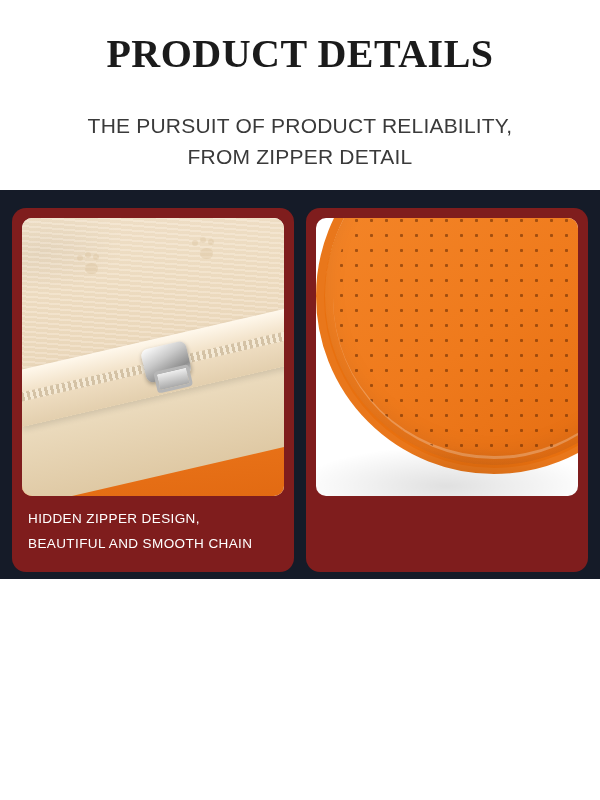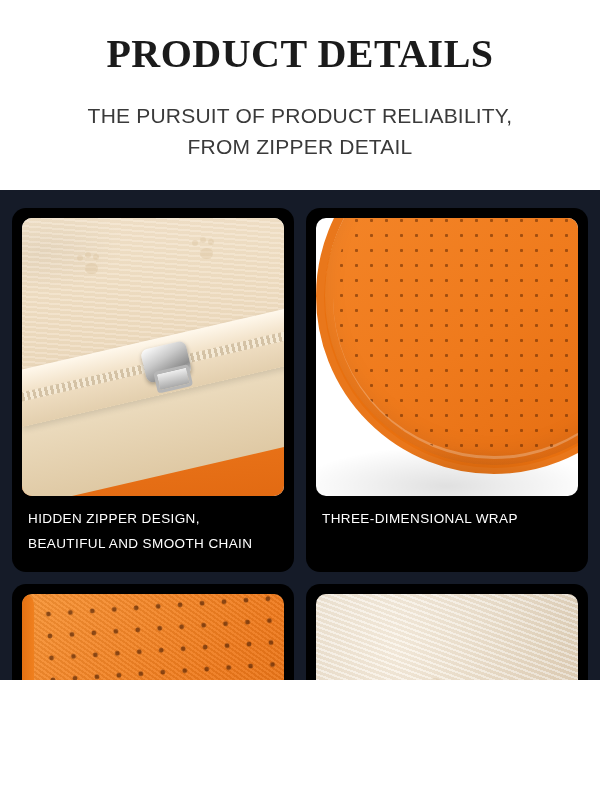--- a/index.html
+++ b/index.html
@@ -9,21 +9,21 @@
   body {
     width: 600px;
     height: 800px;
     background: #ffffff;
     font-family: "Liberation Sans", sans-serif;
     overflow: hidden;
   }
   .page {
     position: relative;
     width: 600px;
-    height: 680px;
+    height: 579px;
     background: #ffffff;
     overflow: hidden;
   }
 
   
   .header {
     position: absolute;
     left: 0;
     top: 0;
     width: 600px;
@@ -35,21 +35,21 @@
     margin: 0;
     padding-top: 30px;
     font-size: 40px;
     line-height: 48px;
     font-weight: 700;
     letter-spacing: 0.5px;
     color: #1b1b1b;
     font-family: "Liberation Serif", serif;
   }
   .subtitle {
-    margin: 6px;
+    margin: 16px;
     padding-top: 16px;
     font-size: 21px;
     line-height: 31px;
     font-weight: 400;
     color: #3a3a3a;
     letter-spacing: 0.2px;
   }
   .subtitle .line {
     display: block;
   }
@@ -69,21 +69,21 @@
     left: 12px;
     top: 18px;
     width: 576px;
     display: flex;
     flex-wrap: wrap;
     gap: 12px 12px;
   }
   .card {
     position: relative;
     width: 282px;
-    background: #000000;
+    background: #7f1d1d;
     border-radius: 14px;
     padding: 10px 10px 4px 10px;
     box-sizing: border-box;
   }
   .photo {
     position: relative;
     width: 262px;
     height: 278px;
     border-radius: 10px;
     overflow: hidden;
@@ -353,21 +353,20 @@
       </div>
 
       <div class="card">
         <div class="photo ph-curve">
           <div class="curve"></div>
           <div class="perf"></div>
           <div class="rim"></div>
           <div class="shadow"></div>
         </div>
         <div class="caption">
-          <span class="cline">THREE-DIMENSIONAL WRAP</span>
         </div>
       </div>
 
       <div class="card">
         <div class="photo ph-mesh">
           <div class="tex"></div>
           <div class="dots"></div>
           <div class="edge"></div>
         </div>
 

